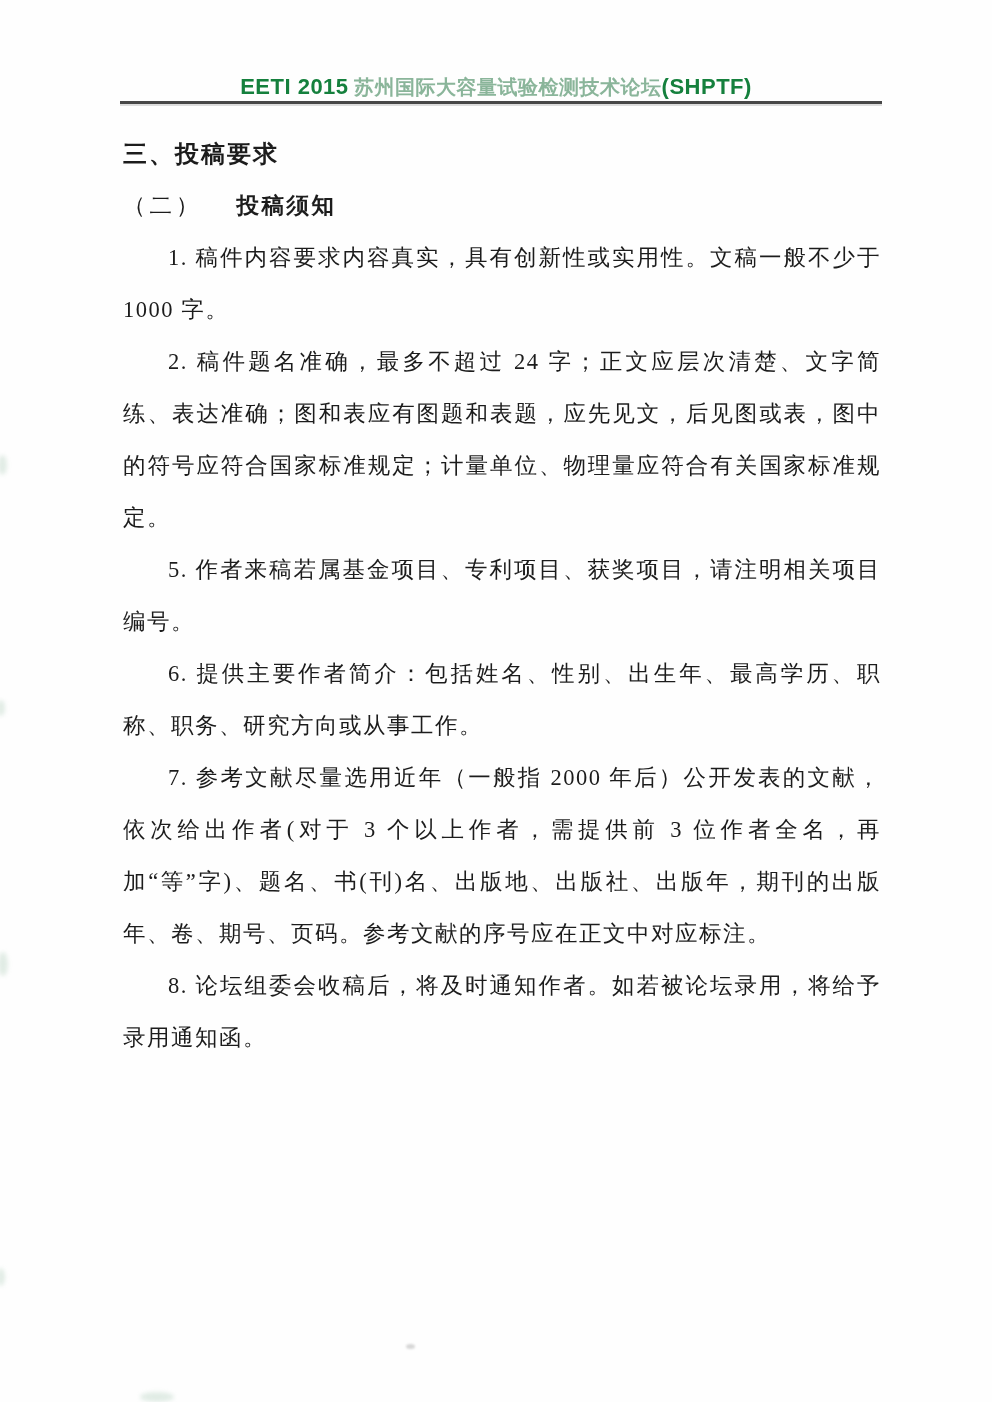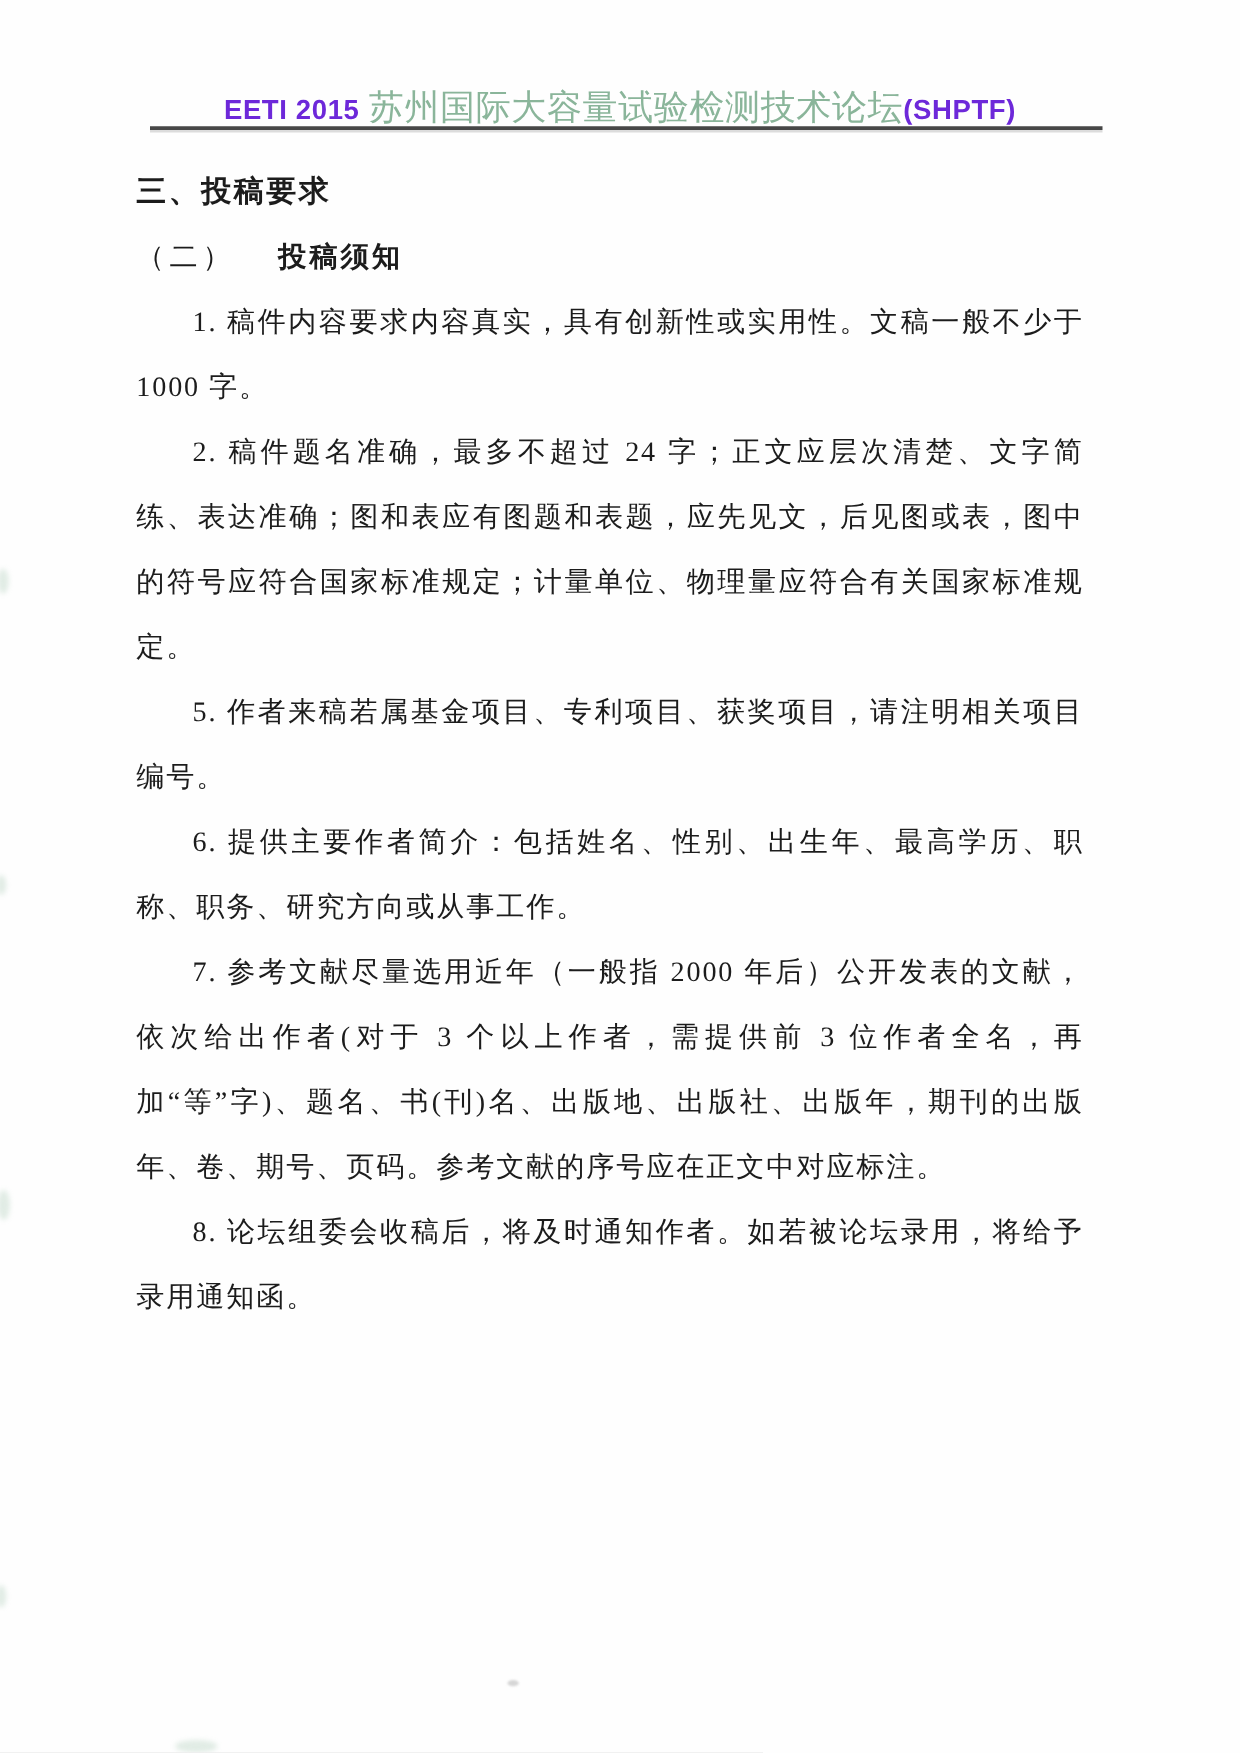--- a/index.html
+++ b/index.html
@@ -26,43 +26,43 @@
     text-align: center;
     font-size: 22px;
     line-height: 26px;
     letter-spacing: 0.5px;
     white-space: nowrap;
   }
   .brand-latin {
     font-family: "Liberation Sans", "DejaVu Sans", sans-serif;
     font-weight: 700;
     font-size: 22px;
-    color: #6d28d9;
+    color: #15803d;
   }
   .brand-cn {
-    font-weight: 400;
-    font-size: 28px;
+    font-weight: 700;
+    font-size: 20px;
     color: #8ab59a;
   }
   .header-rule {
     position: absolute;
     top: 101px;
     left: 120px;
     width: 762px;
     height: 0;
     border: none;
     border-top: 3px solid #474747;
     box-shadow: 0 2px 0 rgba(120,120,120,0.25);
     margin: 0;
   }
   
   .doc-body {
     position: absolute;
     top: 128px;
-    left: 109px;
+    left: 123px;
     width: 758px;
     font-size: 22.5px;
     line-height: 52px;
     letter-spacing: 1.5px;
     text-align: justify;
   }
   .section-heading {
     font-size: 24px;
     font-weight: 700;
     margin: 0;

